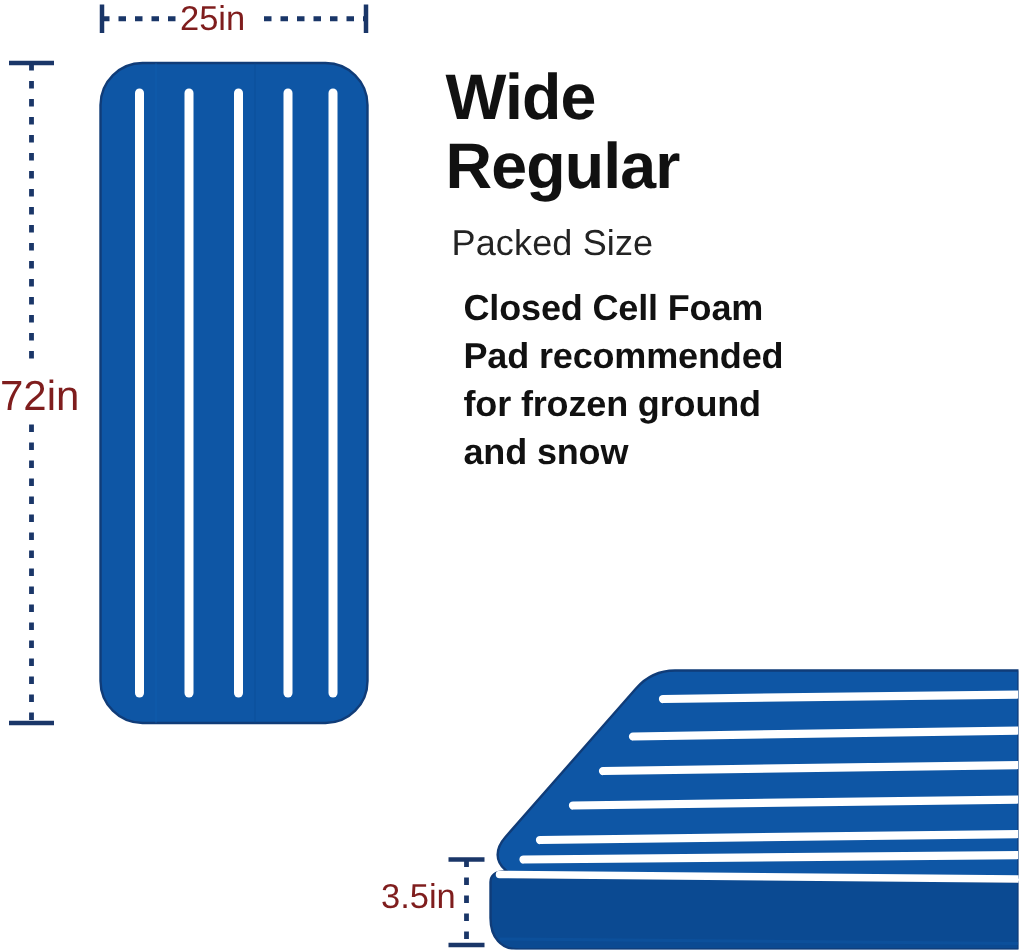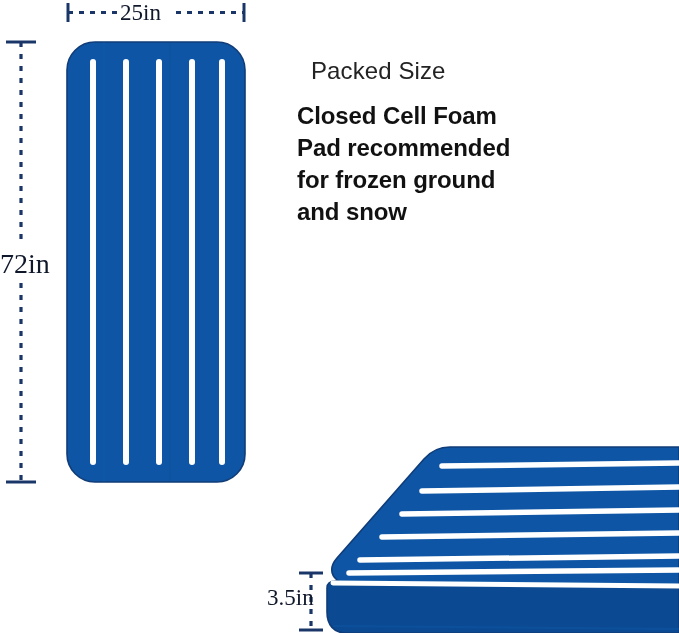--- a/index.html
+++ b/index.html
@@ -28,38 +28,38 @@
     position: absolute;
     left: 0;
     top: 0;
     width: 679px;
     height: 633px;
   }
 
   
   .dim-label {
     position: absolute;
-    color: #0f172a;
-    font-family: Liberation Serif, serif;
+    color: #7f1d1d;
+    font-family: Liberation Sans, sans-serif;
     font-weight: 400;
     white-space: nowrap;
     line-height: 1;
   }
   #dim-width-label {
     left: 120px;
     top: 1px;
     font-size: 23px;
   }
   #dim-length-label {
     left: 0px;
     top: 250px;
     font-size: 28px;
   }
   #dim-height-label {
-    left: 267px;
+    left: 254px;
     top: 586px;
     font-size: 23px;
   }
 
   
   #text-panel {
     position: absolute;
     left: 297px;
     top: 42px;
     width: 330px;
@@ -72,32 +72,32 @@
     letter-spacing: -0.6px;
     margin: 0 0 14px 0;
     white-space: pre-line;
   }
   #packed-size-label,
   #packed-size-value {
     font-size: 24px;
     font-weight: 400;
     color: #232323;
     line-height: 1.27;
-    margin: 14px;
+    margin: 4px;
     letter-spacing: 0.1px;
   }
   #packed-size-value {
     margin-bottom: 16px;
   }
   #recommendation-text {
     font-size: 24px;
     font-weight: bold;
     color: #111111;
     line-height: 1.33;
-    margin: 0;
+    margin: 12px;
     letter-spacing: -0.1px;
     white-space: pre-line;
   }
 </style>
 </head>
 <body>
 
 <div id="stage">
 
   <svg class="illus" viewBox="0 0 679 633" width="679" height="633" xmlns="http://www.w3.org/2000/svg">
@@ -204,20 +204,22 @@
   </svg>
 
   <div class="dim-label" id="dim-width-label">25in</div>
 
   <div class="dim-label" id="dim-length-label">72in</div>
 
   <div class="dim-label" id="dim-height-label">3.5in</div>
 
   <div id="text-panel">
 
+    <h1 id="product-title">Wide
+Regular</h1>
 
     <p id="packed-size-label">Packed Size</p>
 
 
     <p id="recommendation-text">Closed Cell Foam
 Pad recommended
 for frozen ground
 and snow</p>
   </div>
 

